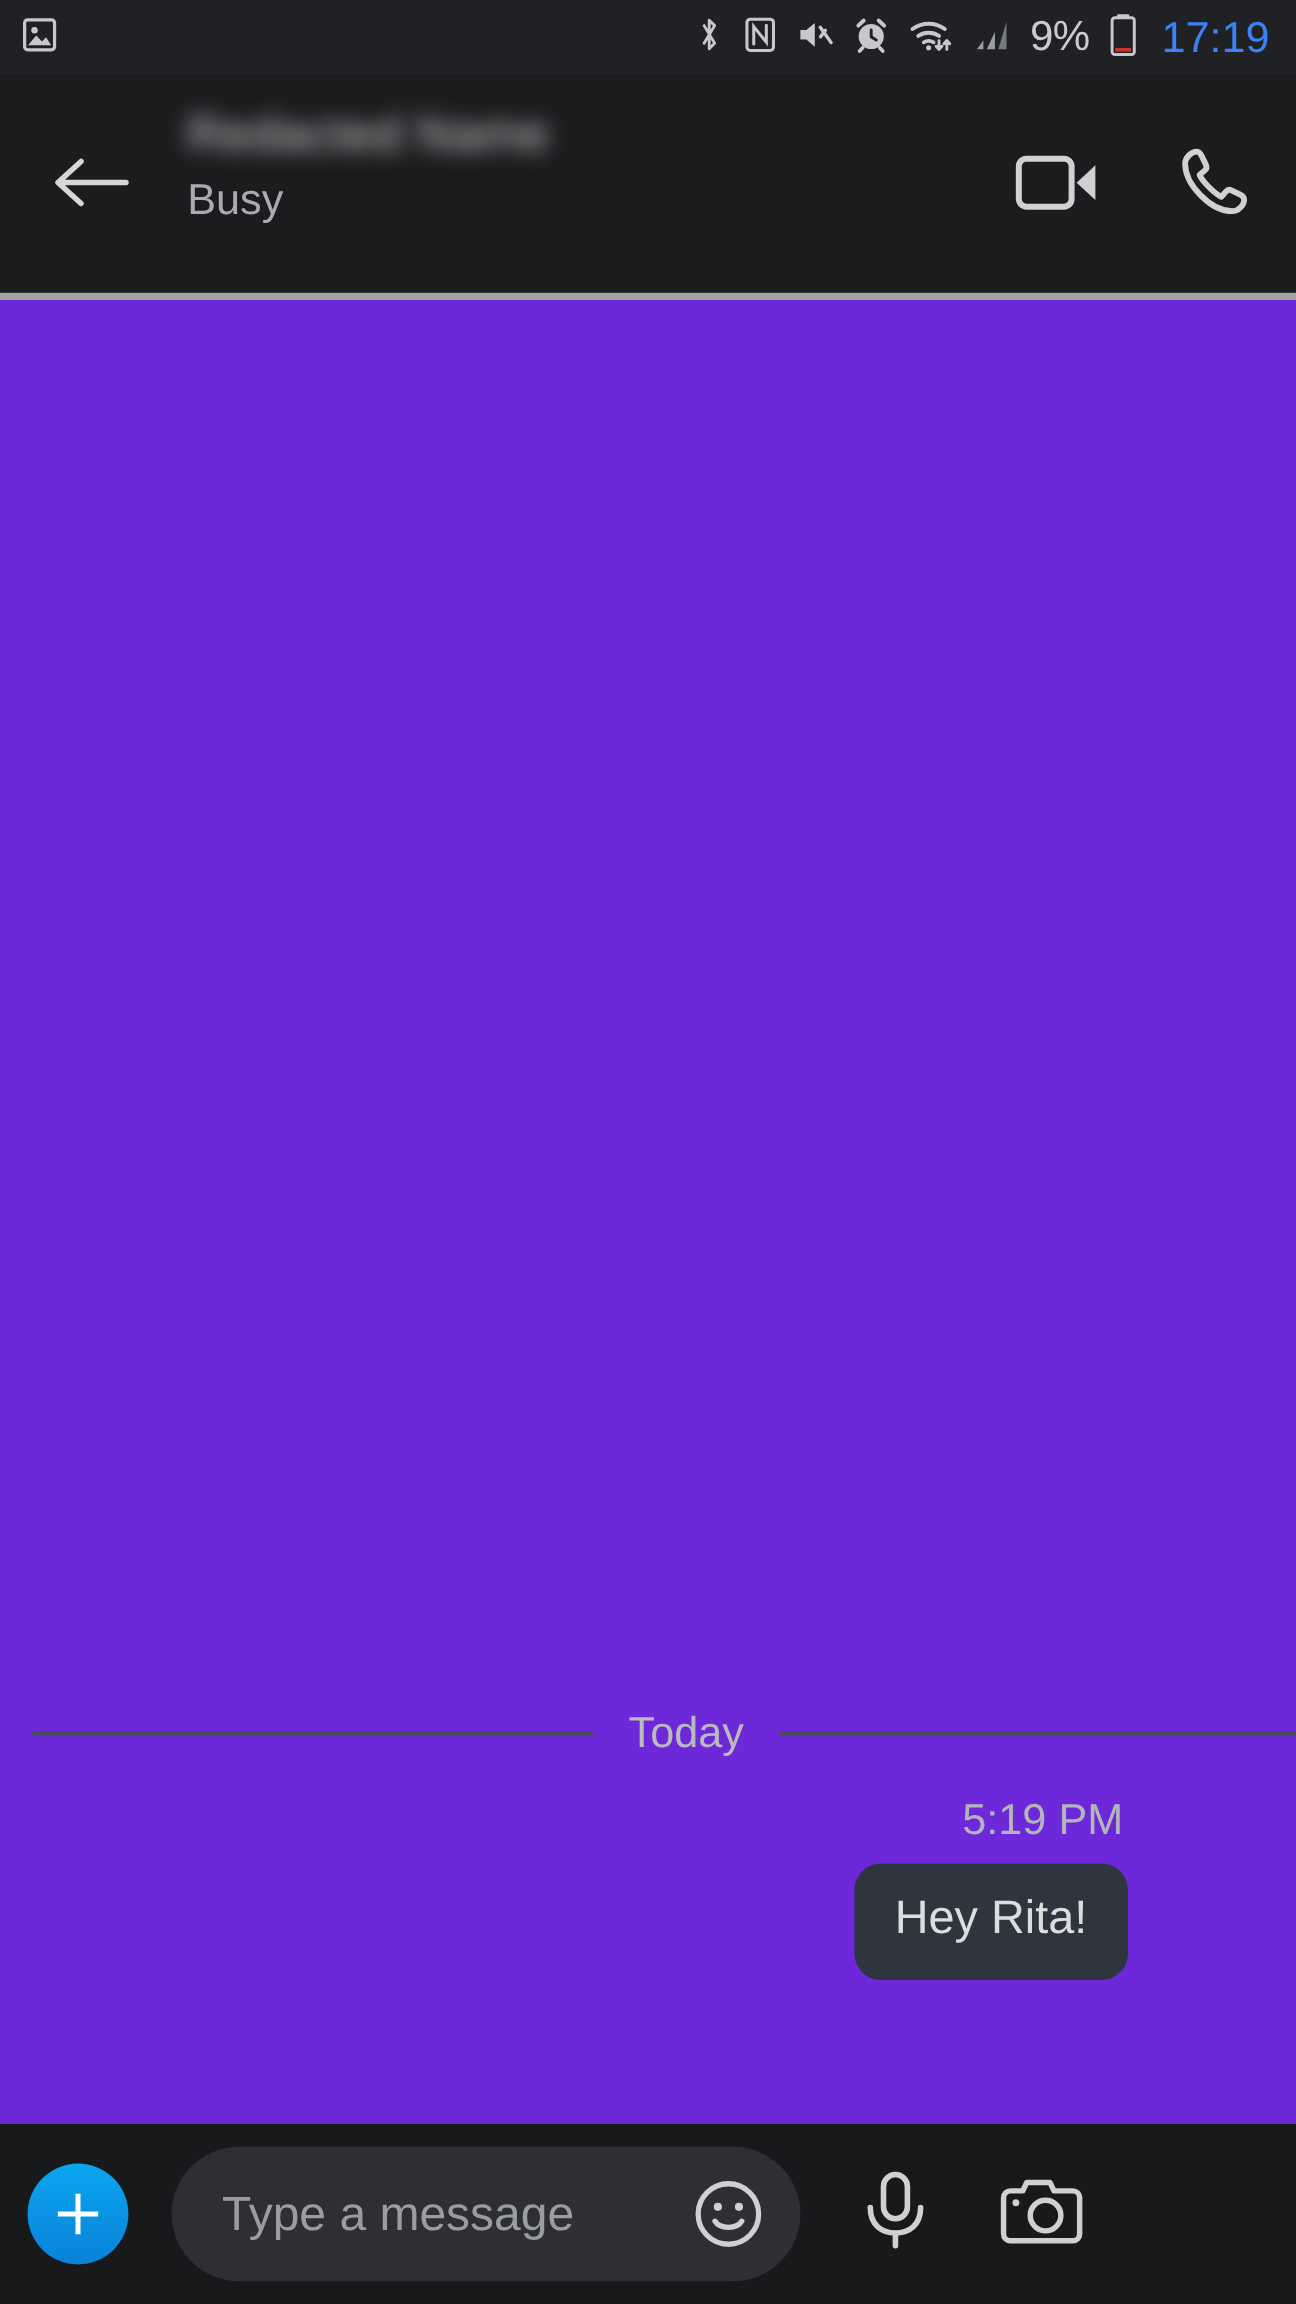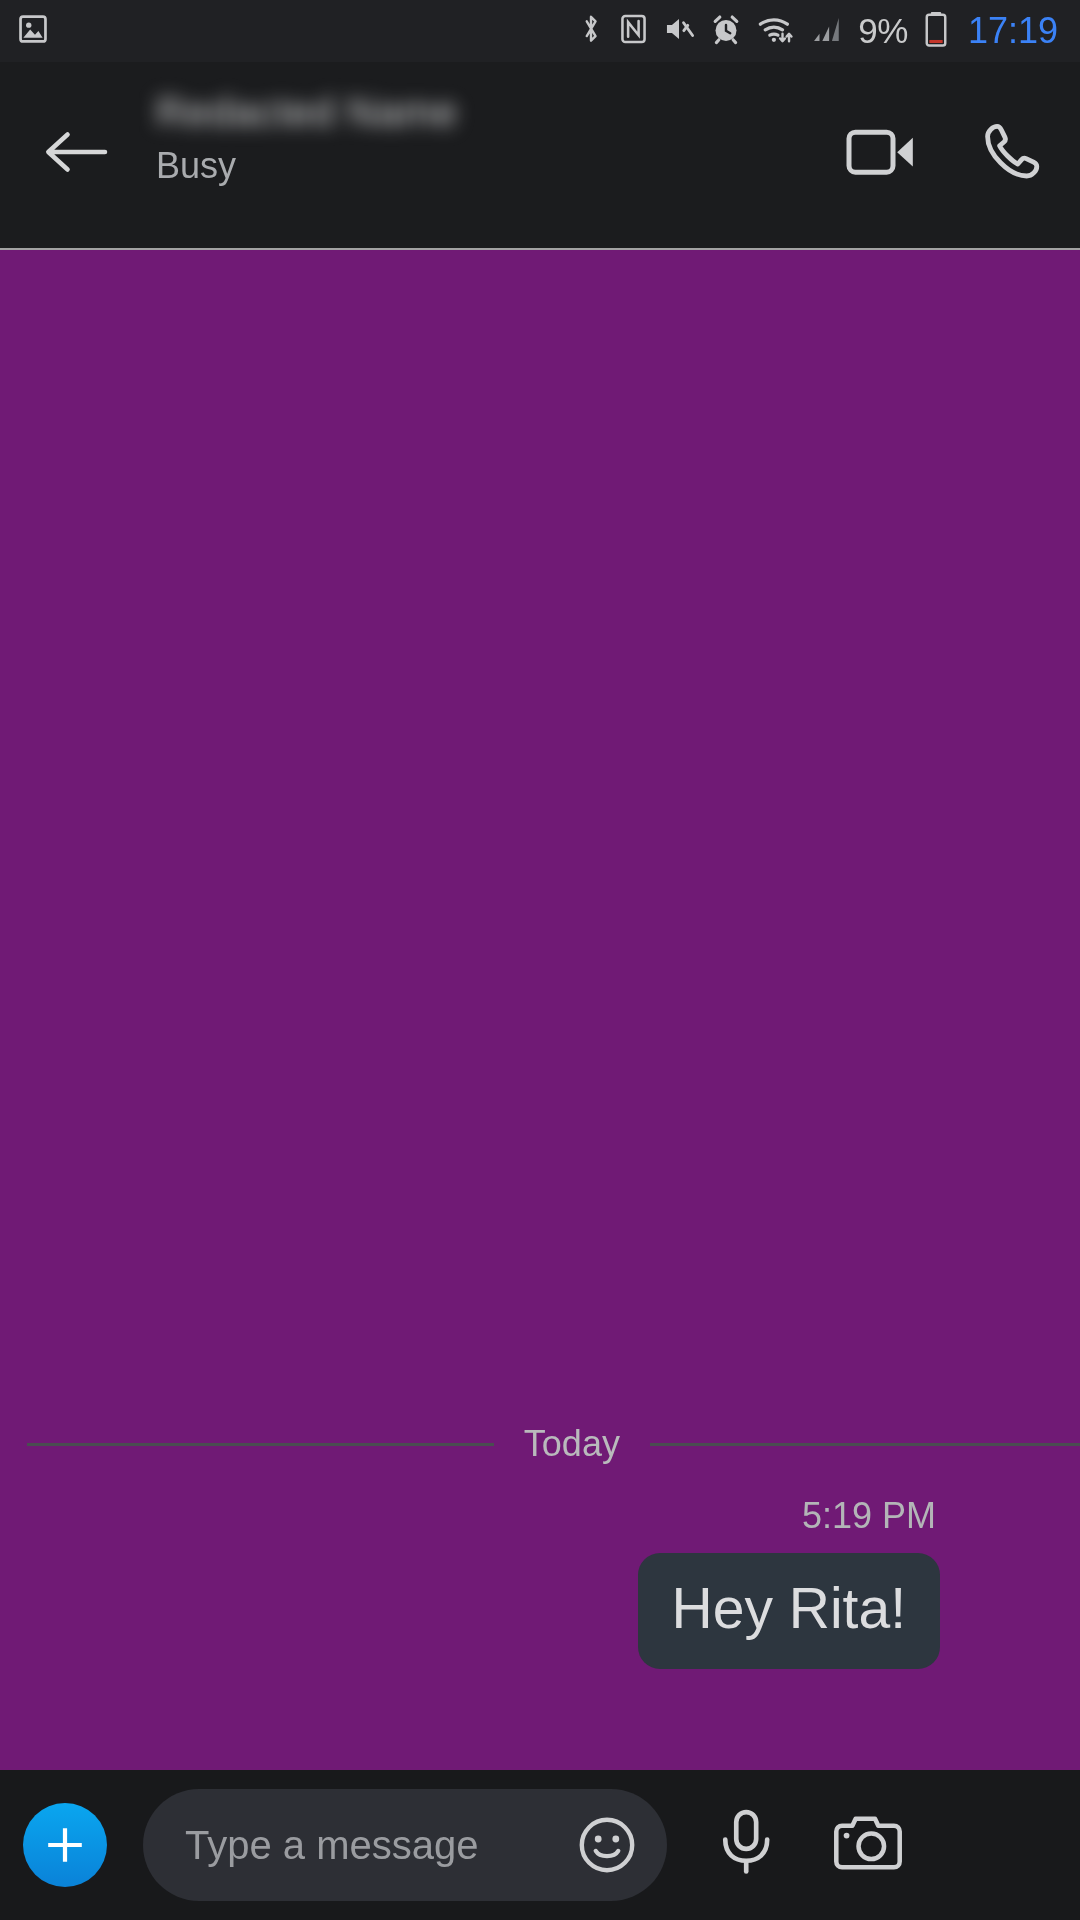--- a/index.html
+++ b/index.html
@@ -30,21 +30,21 @@
   .sb-clock{
     color:#3b82f6; font-size:36px; letter-spacing:0px;
     margin-left:6px;
   }
 
   
   .header{
     position:absolute; top:62px; left:0;
     width:1080px; height:188px;
     background:#1b1c1e;
-    border-bottom:2px solid #a3a3a3;
+    border-bottom:6px solid #a3a3a3;
   }
   .back-btn{
     position:absolute; left:42px; top:60px;
     width:70px; height:60px;
   }
   .header-titles{
     position:absolute; left:156px; top:12px;
     width:620px;
   }
   .contact-name{
@@ -61,21 +61,21 @@
   }
   .header-actions{
     position:absolute; right:36px; top:58px;
     display:flex; align-items:center; gap:62px;
   }
 
   
   .thread{
     position:absolute; top:250px; left:0;
     width:1080px; height:1520px;
-    background:#701a75;
+    background:#6d28d9;
     overflow:hidden;
   }
   .day-divider{
     position:absolute; left:0; top:1170px;
     width:1080px; height:48px;
     display:flex; align-items:center; gap:0;
   }
   .dd-line{ height:3px; background:#4a4d51; }
   .dd-line.left{ margin-left:27px; width:470px; }
   .dd-line.right{ margin-left:0px; width:433px; }
@@ -94,21 +94,21 @@
     color:#b3b5b7; font-size:36px;
     margin-bottom:16px; margin-right:4px;
   }
   .bubble{
     background:#2d363f;
     border-radius:22px;
     padding:26px 34px 30px 34px;
     max-width:620px;
   }
   .bubble-text{
-    color:#dcdddf; font-size:57px; line-height:1.05;
+    color:#dcdddf; font-size:39px; line-height:1.05;
     white-space:pre-wrap;
   }
 
   
   .composer{
     position:absolute; left:0; top:1770px;
     width:856px; height:150px;
     background:#18191b;
     display:flex; align-items:center;
   }

